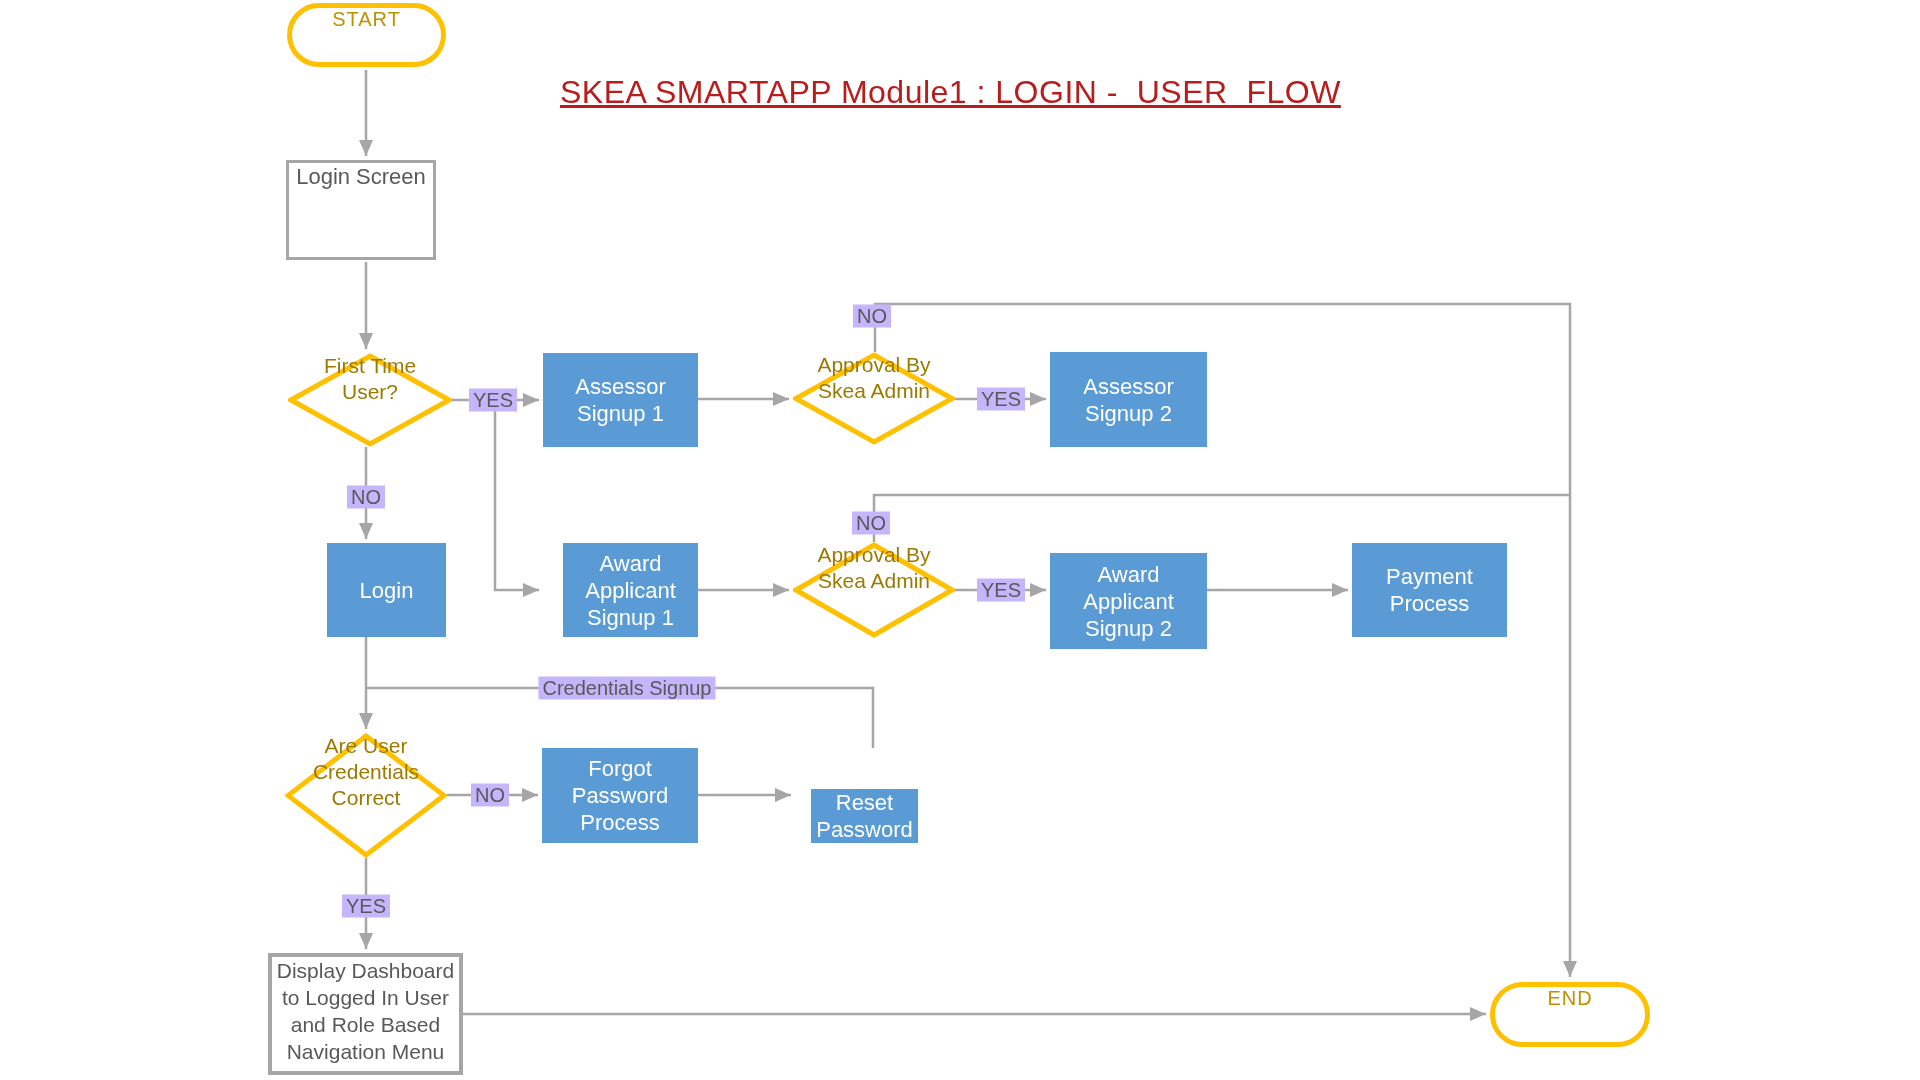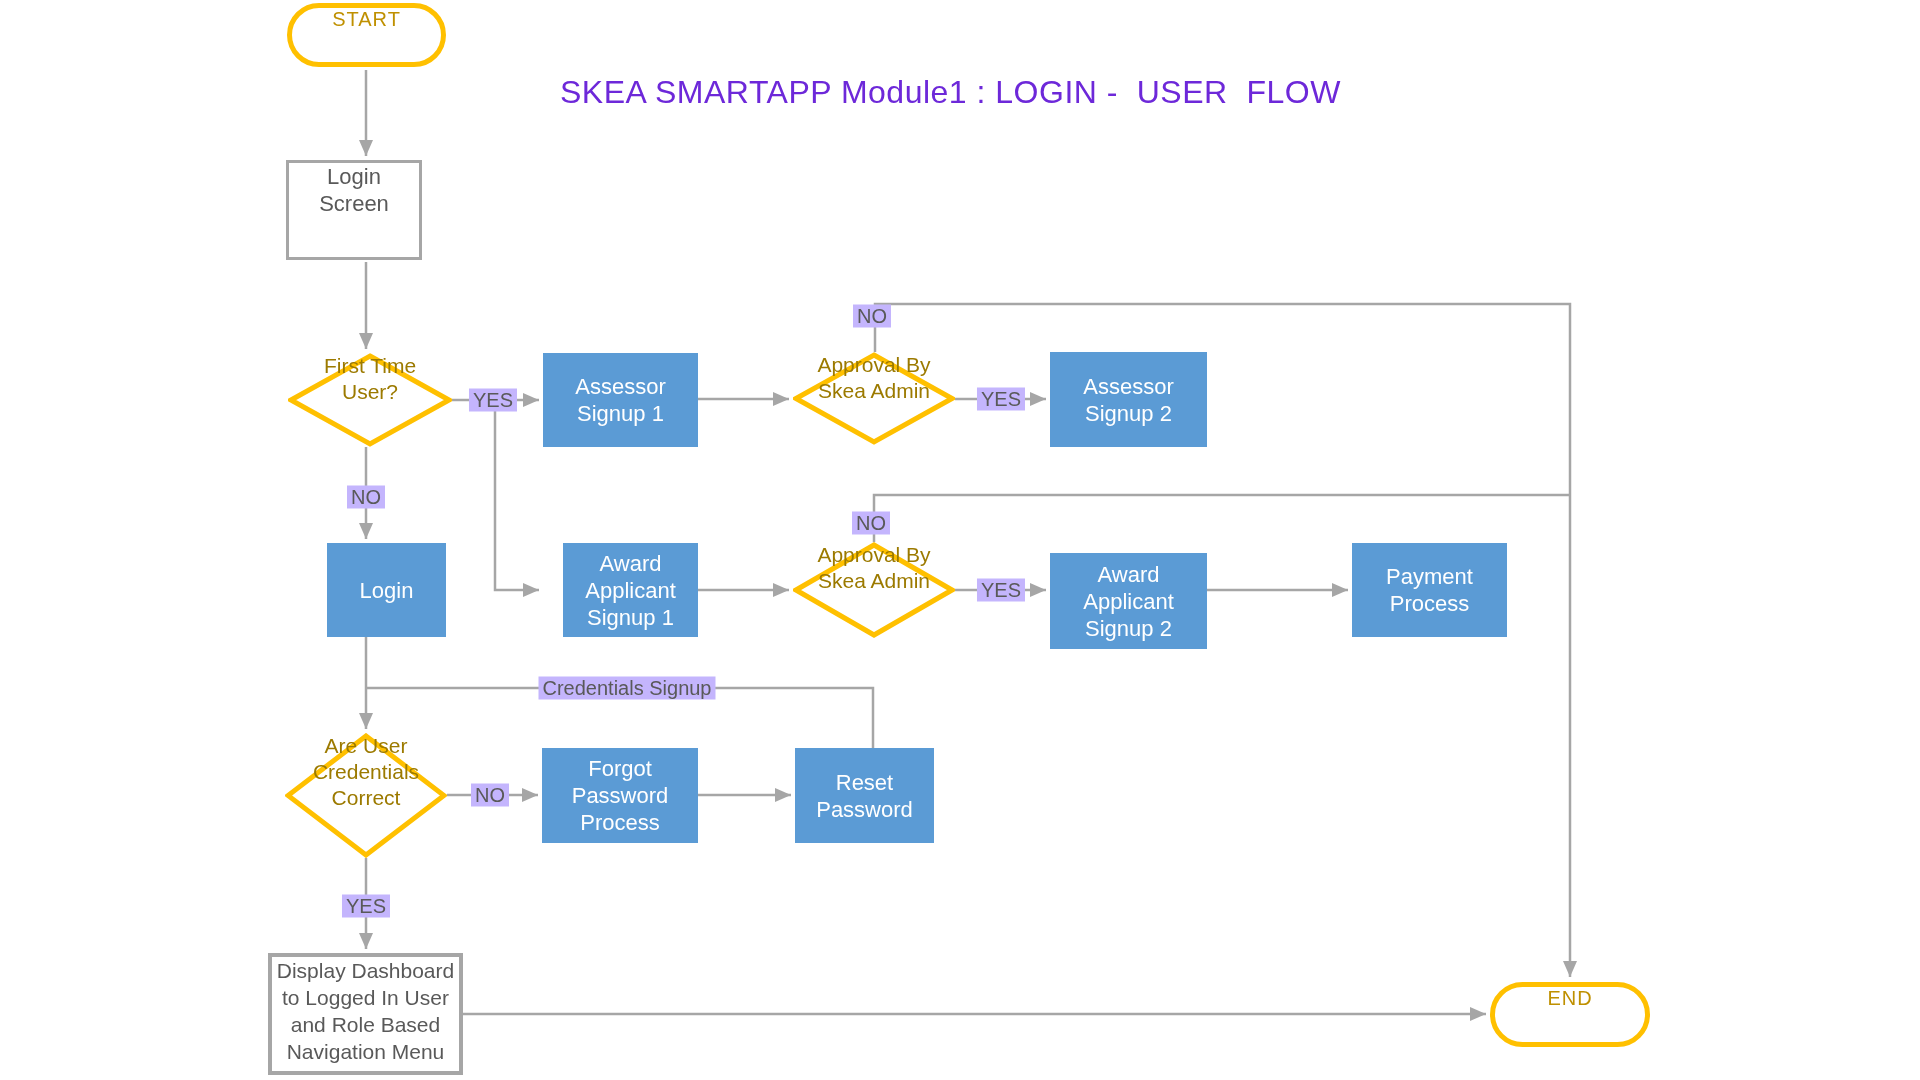--- a/index.html
+++ b/index.html
@@ -28,21 +28,21 @@
   
   .diamond{background:transparent;}
   .diamond svg{position:absolute;left:0;top:0;width:100%;height:100%;}
   .diamond polygon{fill:#ffffff;stroke:#FFC000;stroke-width:5px;stroke-linejoin:miter;}
   .diamond .dlabel{position:relative;color:#9C7A00;font-size:21px;line-height:26px;max-width:78%;}
 
   
   .elabel{position:absolute;transform:translate(-50%,-50%);background:#c4b5fd;color:#595959;font-size:20px;padding:0 4px;white-space:nowrap;}
 
   
-  #page-title{position:absolute;left:560px;top:74px;color:#6d28d9;font-size:32px;letter-spacing:0.5px;white-space:pre;}
+  #page-title{position:absolute;left:560px;top:74px;color:#b91c1c;font-size:32px;letter-spacing:0.5px;white-space:pre;text-decoration:underline;}
 </style>
 </head>
 <body>
 
 <div id="canvas">
 
   <svg id="connector-layer" viewBox="0 0 1920 1080">
     <defs>
       <marker id="arw" markerUnits="userSpaceOnUse" markerWidth="20" markerHeight="16" refX="17" refY="8" orient="auto">
         <path d="M1,1 L17,8 L1,15 Z" fill="#A6A6A6"></path>
@@ -67,21 +67,21 @@
     <polyline class="edge" points="366,858 366,949" marker-end="url(#arw)"></polyline>
     <polyline class="edge" points="463,1014 1486,1014" marker-end="url(#arw)"></polyline>
   </svg>
 
   <div id="page-title">SKEA SMARTAPP Module1 : LOGIN -  USER  FLOW</div>
 
   <div class="node terminator" style="left:287px;top:3px;width:159px;height:64px;">
     <span>START</span>
   </div>
 
-  <div class="node process-gray" style="left:286px;top:160px;width:136px;height:100px;">
+  <div class="node process-gray" style="left:286px;top:160px;width:150px;height:100px;">
     <span class="plabel">Login Screen</span>
   </div>
 
   <div class="node diamond" style="left:288px;top:353px;width:164px;height:94px;">
     <svg viewBox="0 0 164 94" preserveAspectRatio="none">
       <polygon points="82,3 161,47 82,91 3,47"></polygon>
     </svg>
     <div class="dlabel">First Time User?</div>
   </div>
 
@@ -155,21 +155,21 @@
   </div>
 
   <div class="node pre" style="left:542px;top:748px;width:156px;height:95px;">
     <span class="sidebar"></span>
     <span class="body">
         <span>Forgot Password Process</span>
       </span>
     <span class="sidebar"></span>
   </div>
 
-  <div class="node pre" style="left:795px;top:748px;width:139px;height:95px;">
+  <div class="node pre" style="left:795px;top:748px;width:139px;height:95px;align-items:flex-end;">
     <span class="sidebar"></span>
     <span class="body">
         <span>Reset Password</span>
       </span>
     <span class="sidebar"></span>
   </div>
 
   <div class="node process-gray thick" style="left:268px;top:953px;width:195px;height:122px;">
     <span class="plabel">Display Dashboard to Logged In User and Role Based Navigation Menu</span>
   </div>

